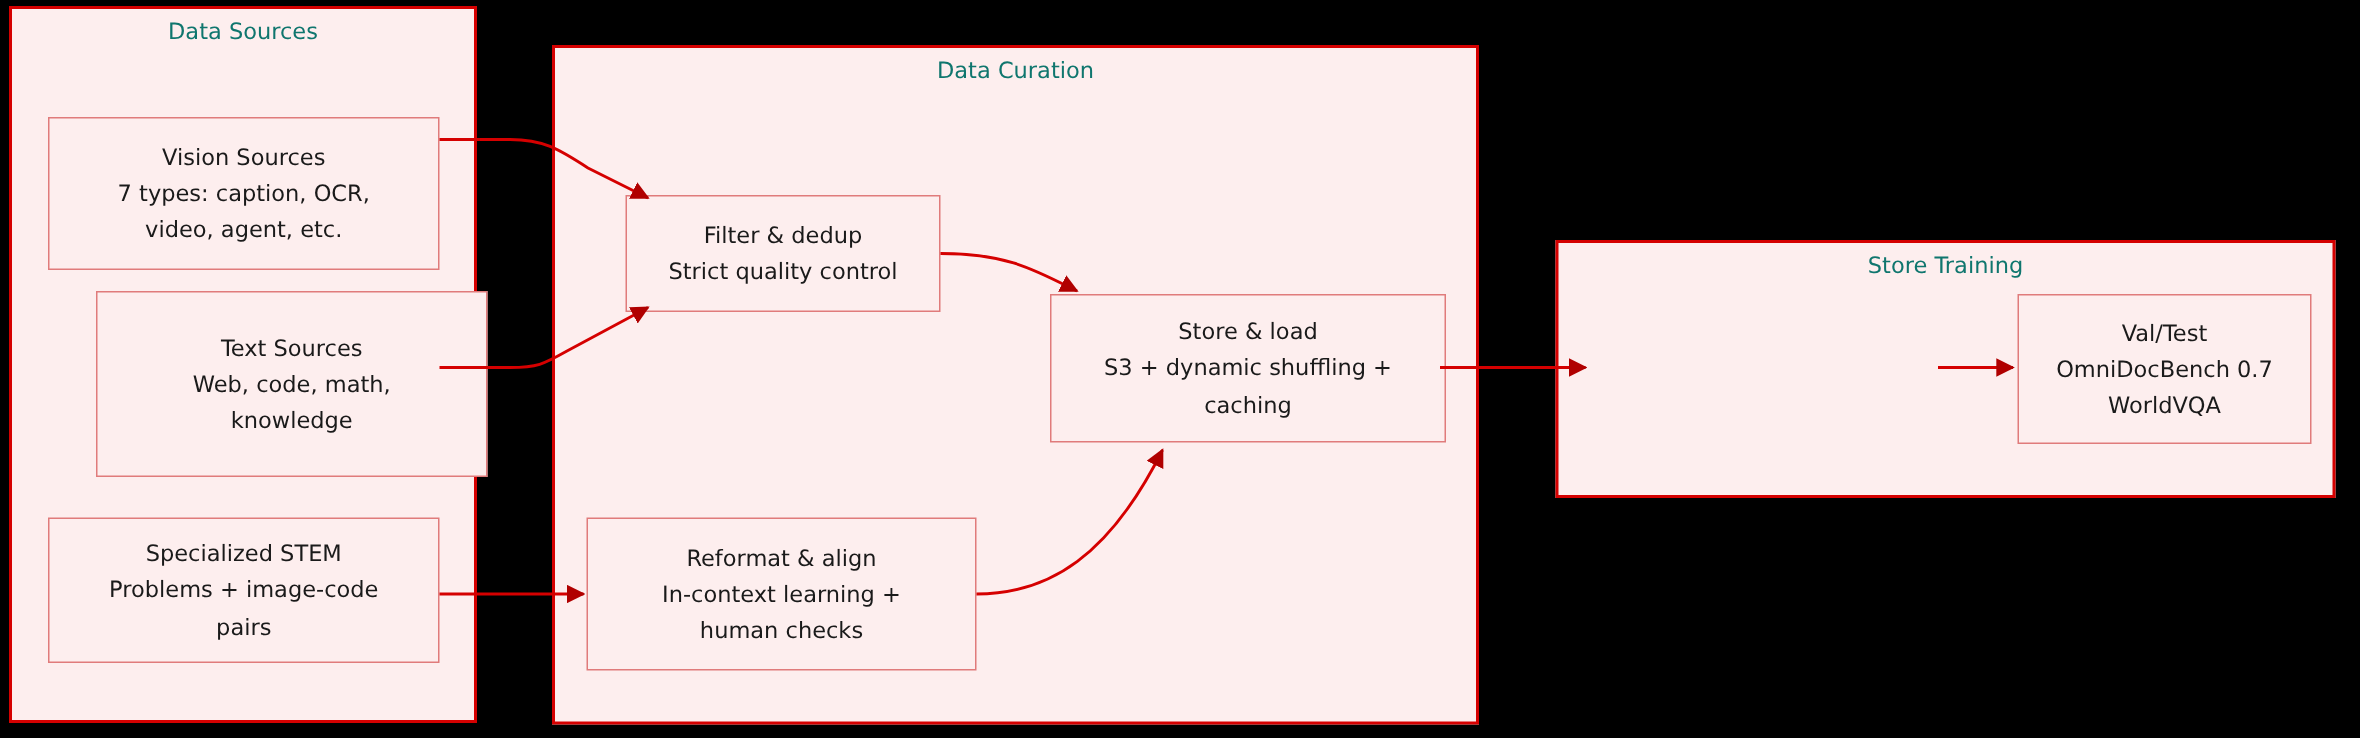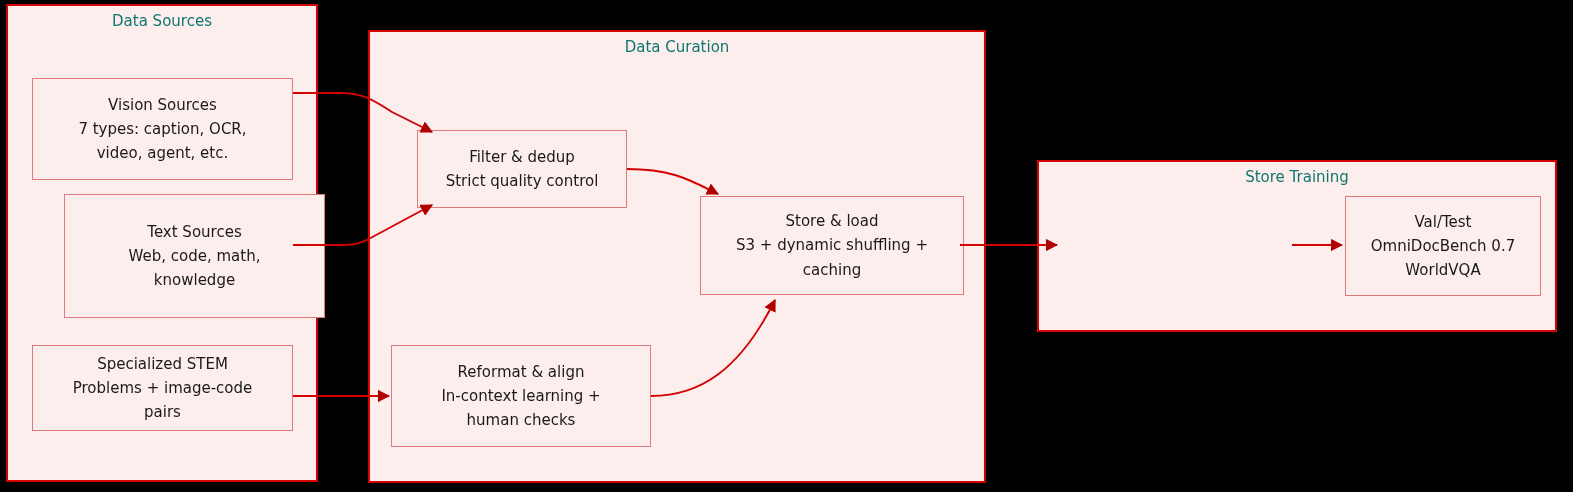--- a/index.html
+++ b/index.html
@@ -81,21 +81,21 @@
 7 types: caption, OCR,
 video, agent, etc.</span>
   </div>
 
   <div class="node" style="left:32px; top:194px; width:261px; height:124px;margin-left:32px;">
     <span class="node-text">Text Sources
 Web, code, math,
 knowledge</span>
   </div>
 
-  <div class="node" style="left:32px; top:345px; width:261px; height:86px;">
+  <div class="node" style="left:32px; top:345px; width:261px; height:97px;">
     <span class="node-text">Specialized STEM
 Problems + image-code
 pairs</span>
   </div>
 
   <div class="cluster" style="left:368px; top:30px; width:618px; height:453px;">
     <div class="cluster-label">Data Curation</div>
   </div>
 
   <div class="node" style="left:417px; top:130px; width:210px; height:78px;">

